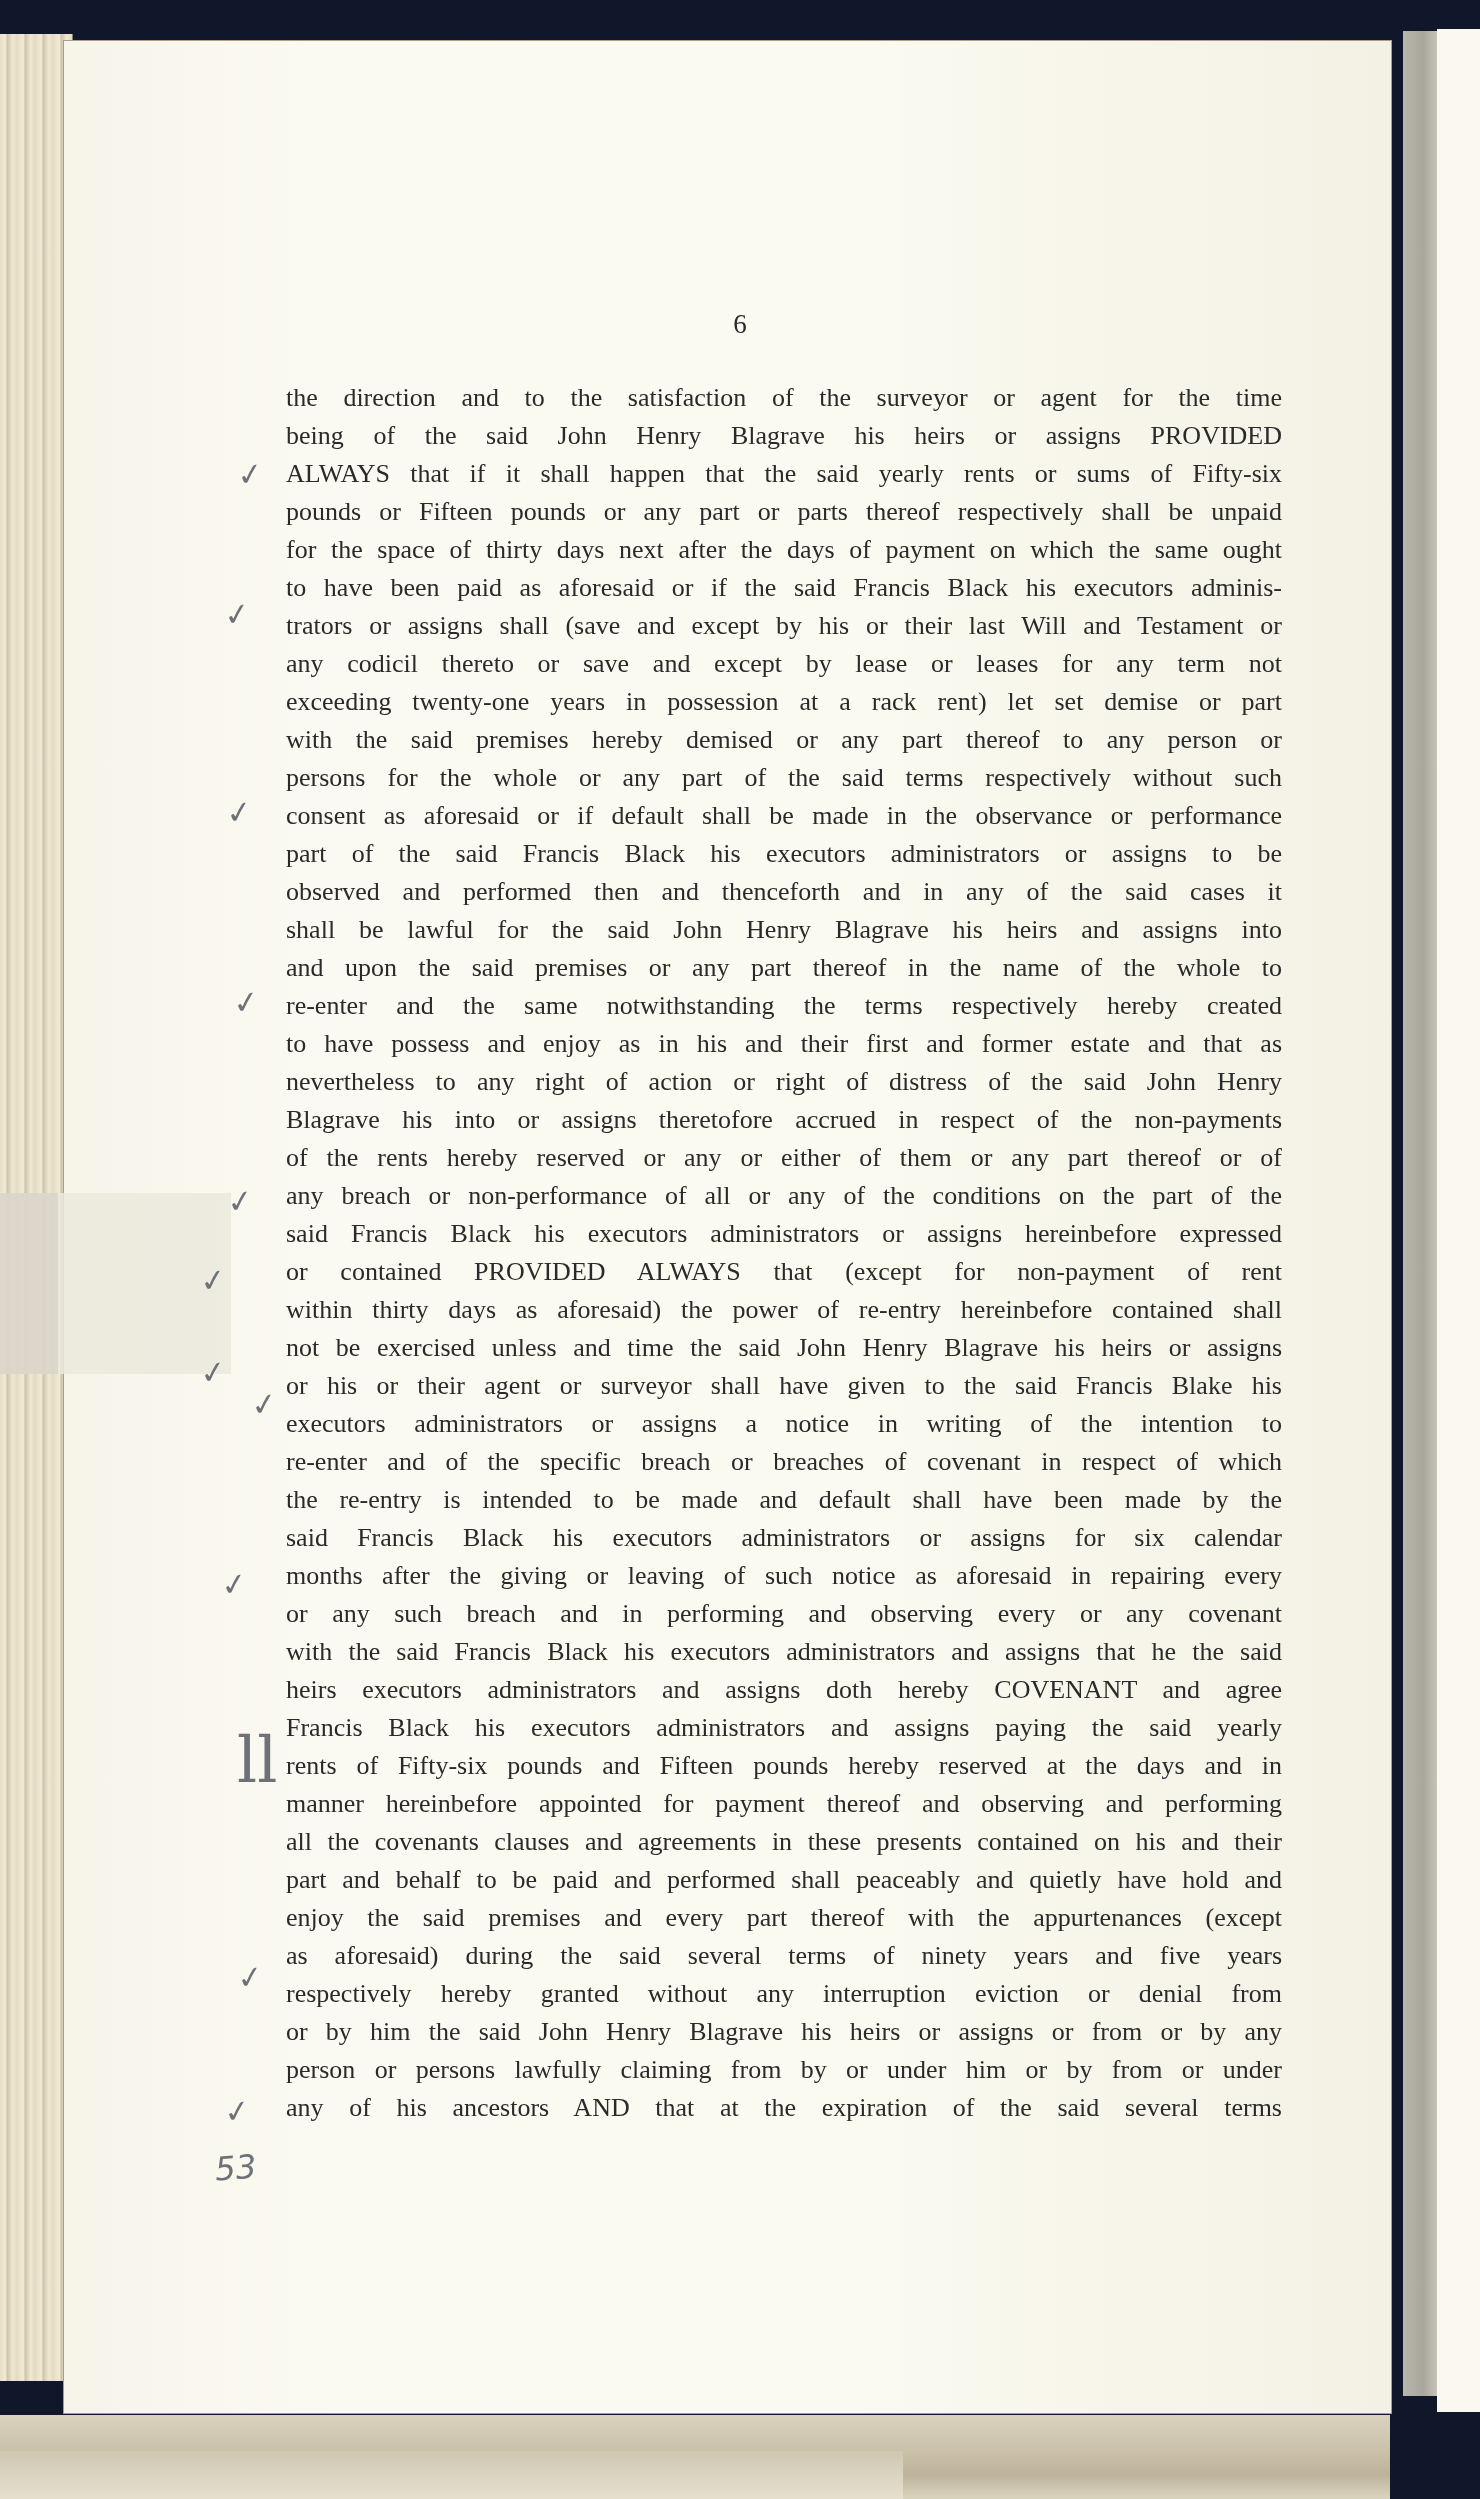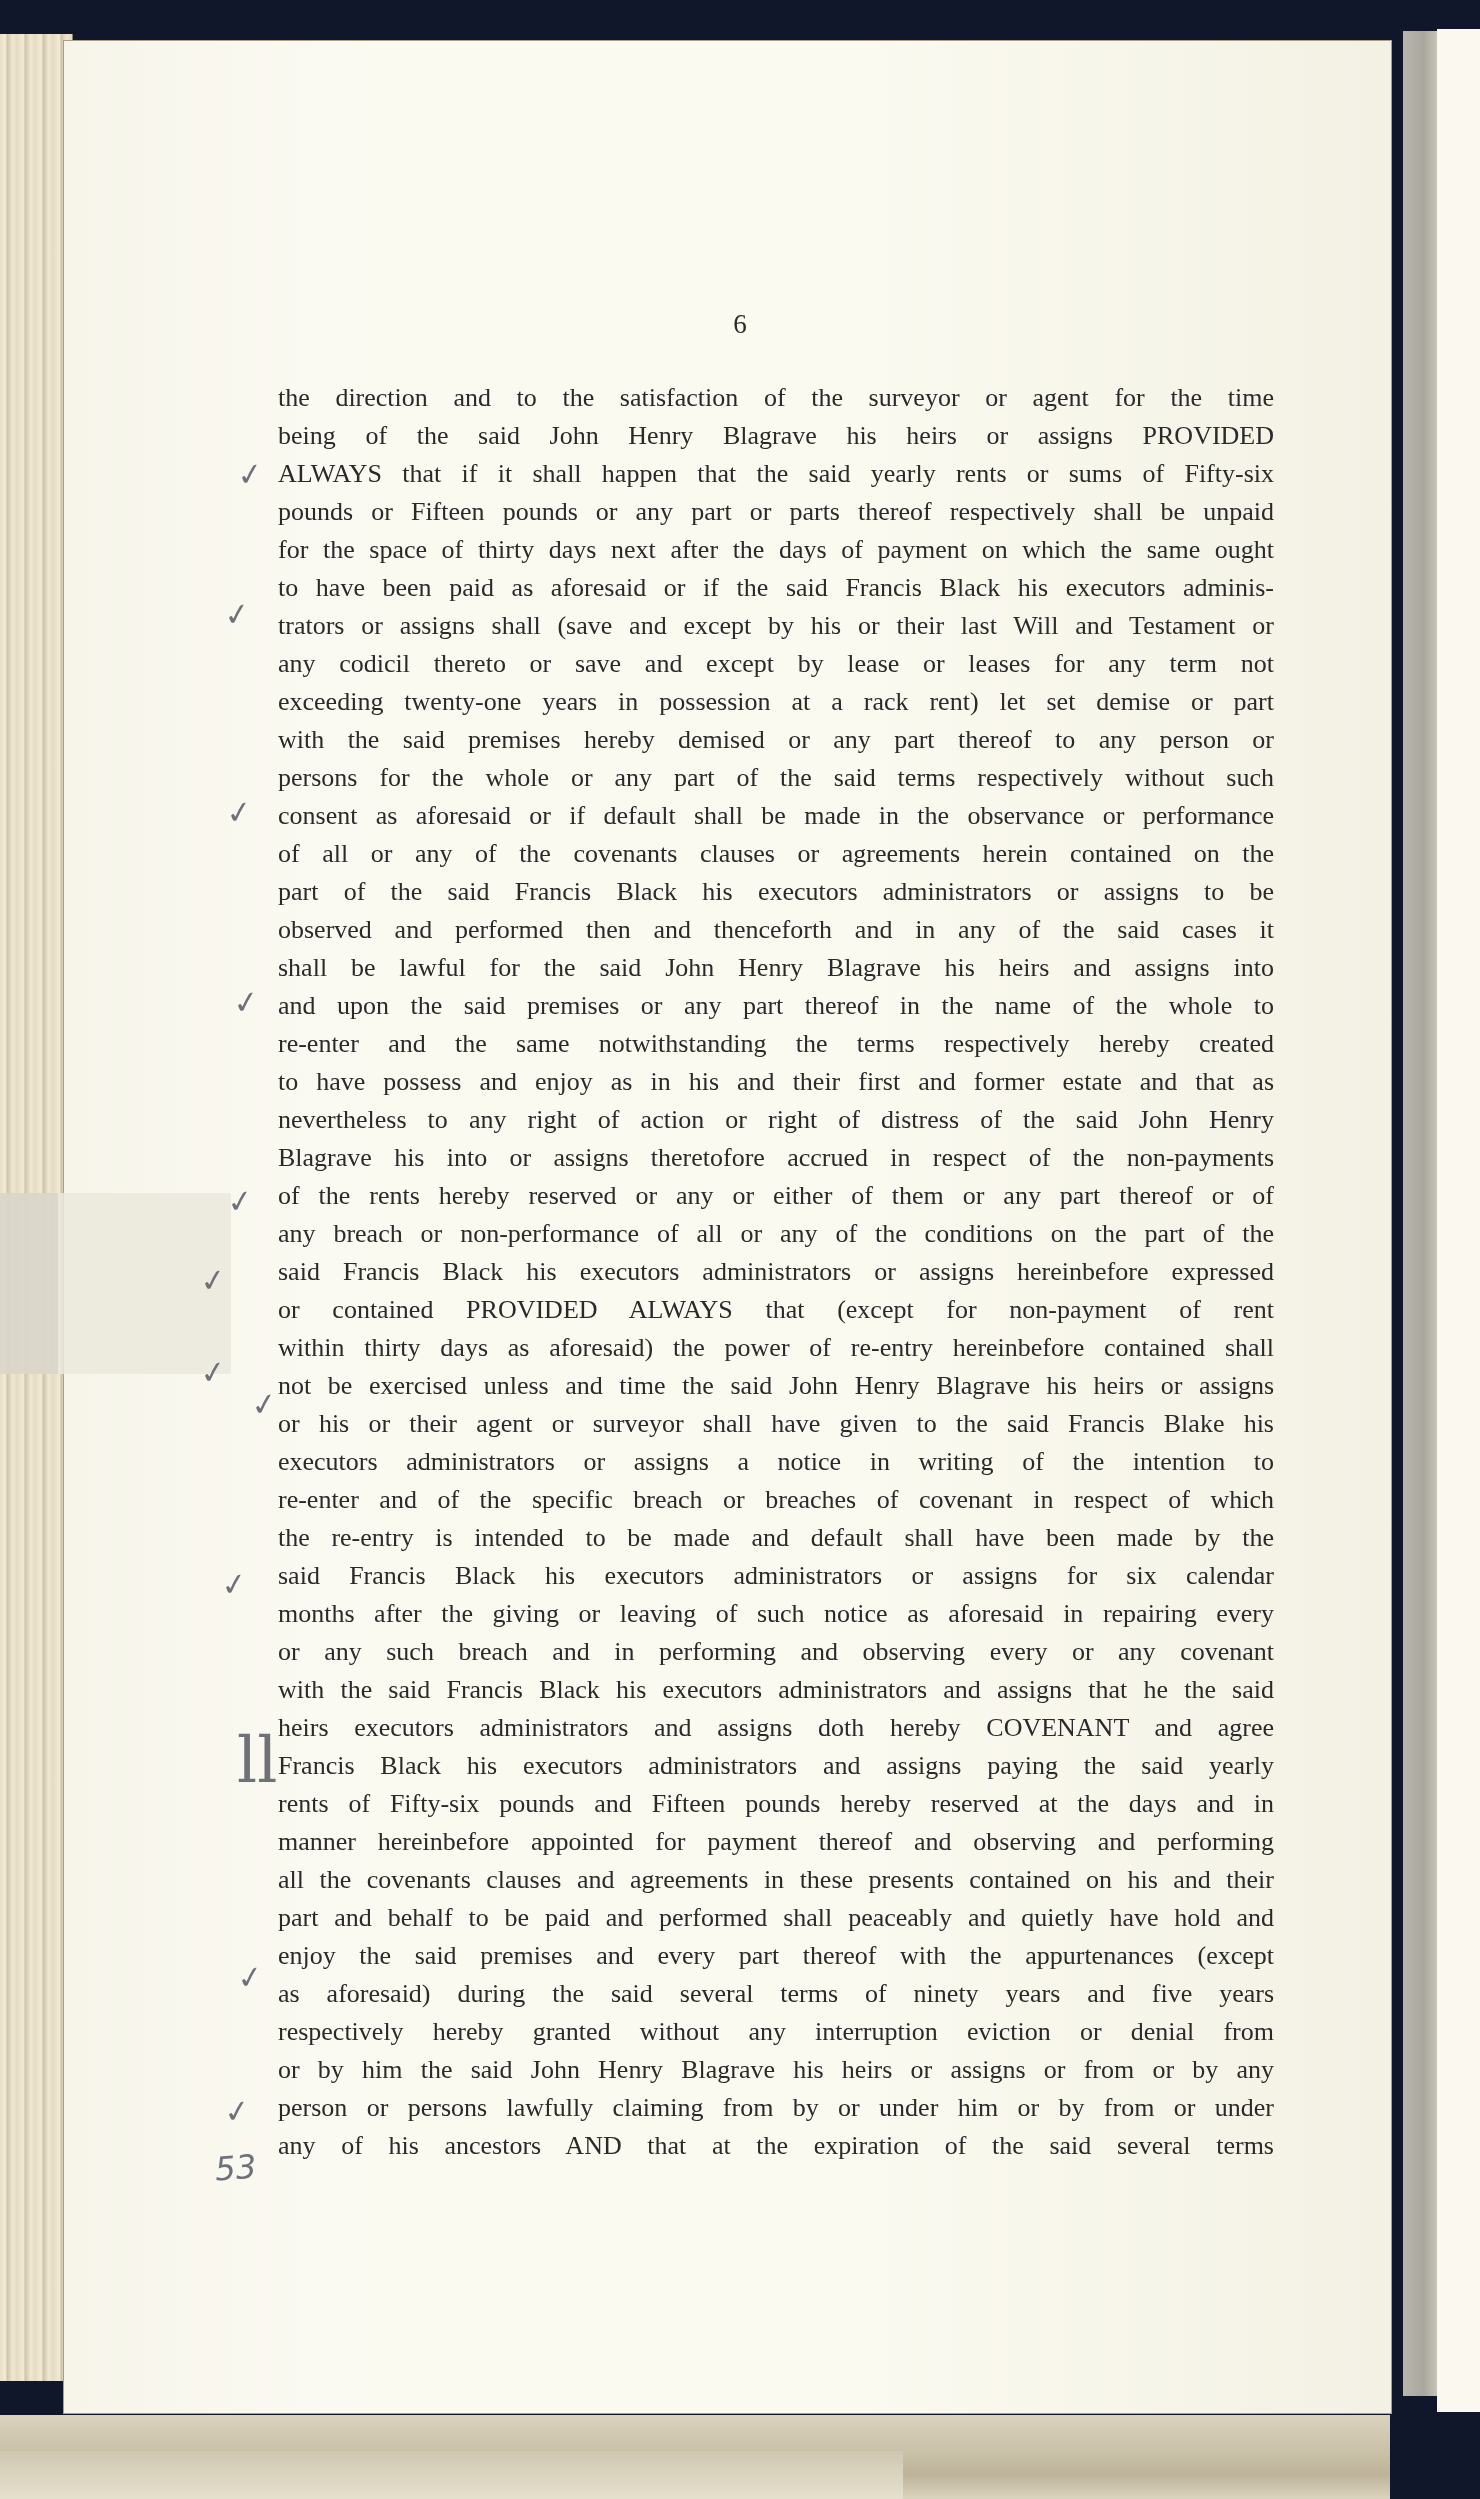--- a/index.html
+++ b/index.html
@@ -43,21 +43,21 @@
     }
     .next-page {
       position: absolute; left: 1437px; top: 29px; width: 43px; height: 2383px;
       background: #fbf9ef;
     }
     .page-number {
       position: absolute; left: 0; width: 1480px; top: 309px;
       text-align: center; font-size: 27px; color: #2b2b2b;
     }
     .body-text {
-      position: absolute; left: 278px; top: 379px; width: 996px;
+      position: absolute; left: 286px; top: 379px; width: 996px;
       font-size: 26px; line-height: 38px; color: #2a2a2a;
     }
     .line {
       display: block; white-space: nowrap;
       text-align: justify; text-align-last: justify;
       height: 38px; overflow: visible;
     }
     .line.last { text-align-last: justify; font-family: Liberation Serif, serif; }
     
     .mark {
@@ -88,21 +88,20 @@
   <span class="line">ALWAYS that if it shall happen that the said yearly rents or sums of Fifty-six</span>
   <span class="line">pounds or Fifteen pounds or any part or parts thereof respectively shall be unpaid</span>
   <span class="line">for the space of thirty days next after the days of payment on which the same ought</span>
   <span class="line">to have been paid as aforesaid or if the said Francis Black his executors adminis-</span>
   <span class="line">trators or assigns shall (save and except by his or their last Will and Testament or</span>
   <span class="line">any codicil thereto or save and except by lease or leases for any term not</span>
   <span class="line">exceeding twenty-one years in possession at a rack rent) let set demise or part</span>
   <span class="line">with the said premises hereby demised or any part thereof to any person or</span>
   <span class="line">persons for the whole or any part of the said terms respectively without such</span>
   <span class="line">consent as aforesaid or if default shall be made in the observance or performance</span>
-  <span class="line">of all or any of the covenants clauses or agreements herein contained on the</span>
   <span class="line">part of the said Francis Black his executors administrators or assigns to be</span>
   <span class="line">observed and performed then and thenceforth and in any of the said cases it</span>
   <span class="line">shall be lawful for the said John Henry Blagrave his heirs and assigns into</span>
   <span class="line">and upon the said premises or any part thereof in the name of the whole to</span>
   <span class="line">re-enter and the same notwithstanding the terms respectively hereby created</span>
   <span class="line">to have possess and enjoy as in his and their first and former estate and that as</span>
   <span class="line">nevertheless to any right of action or right of distress of the said John Henry</span>
   <span class="line">Blagrave his into or assigns theretofore accrued in respect of the non-payments</span>
   <span class="line">of the rents hereby reserved or any or either of them or any part thereof or of</span>
   <span class="line">any breach or non-performance of all or any of the conditions on the part of the</span>

